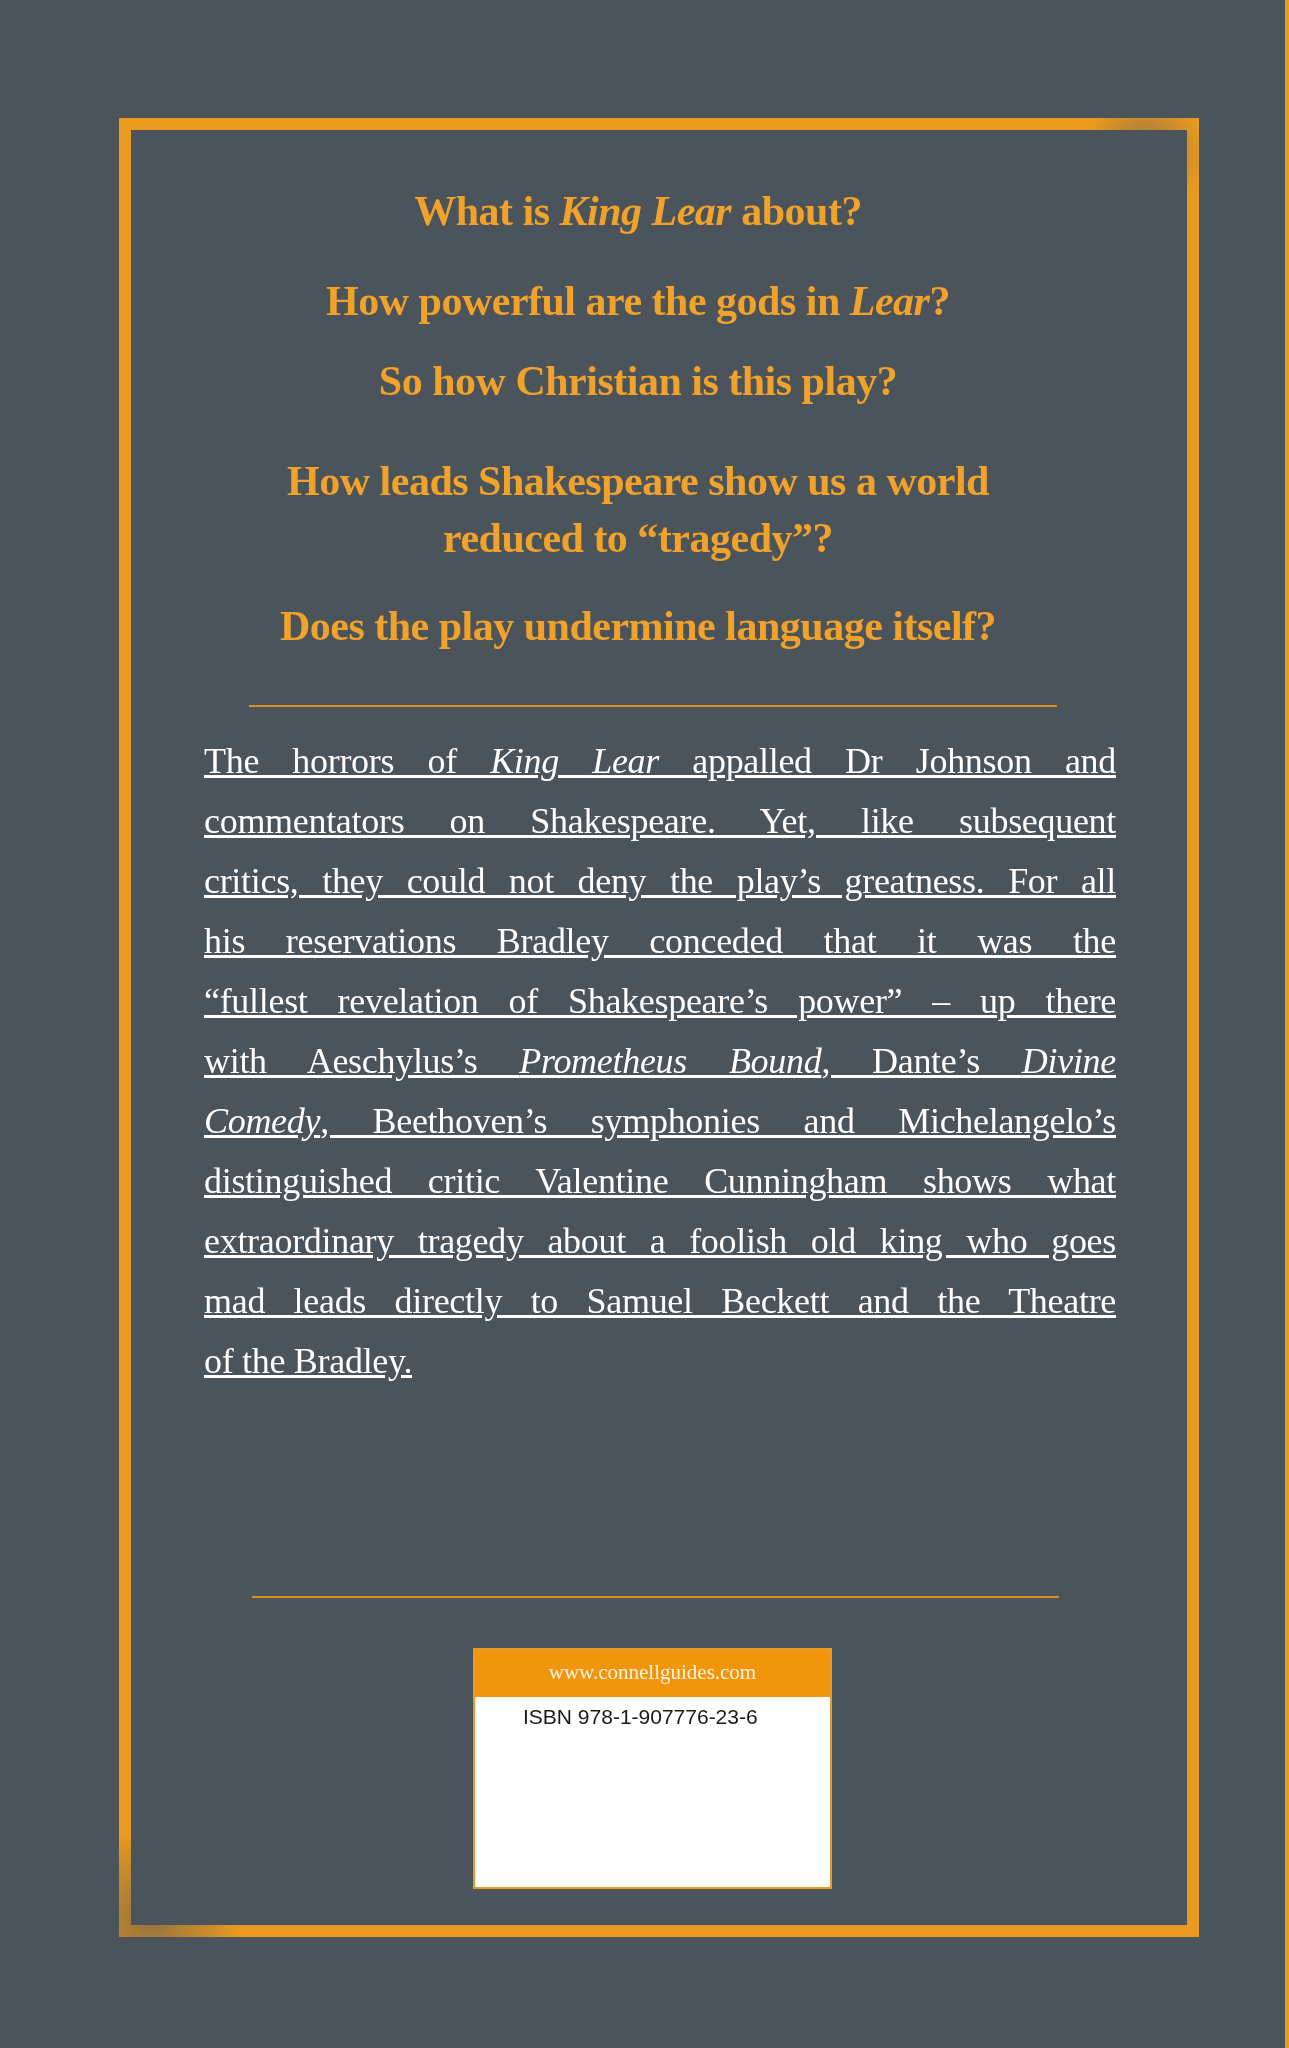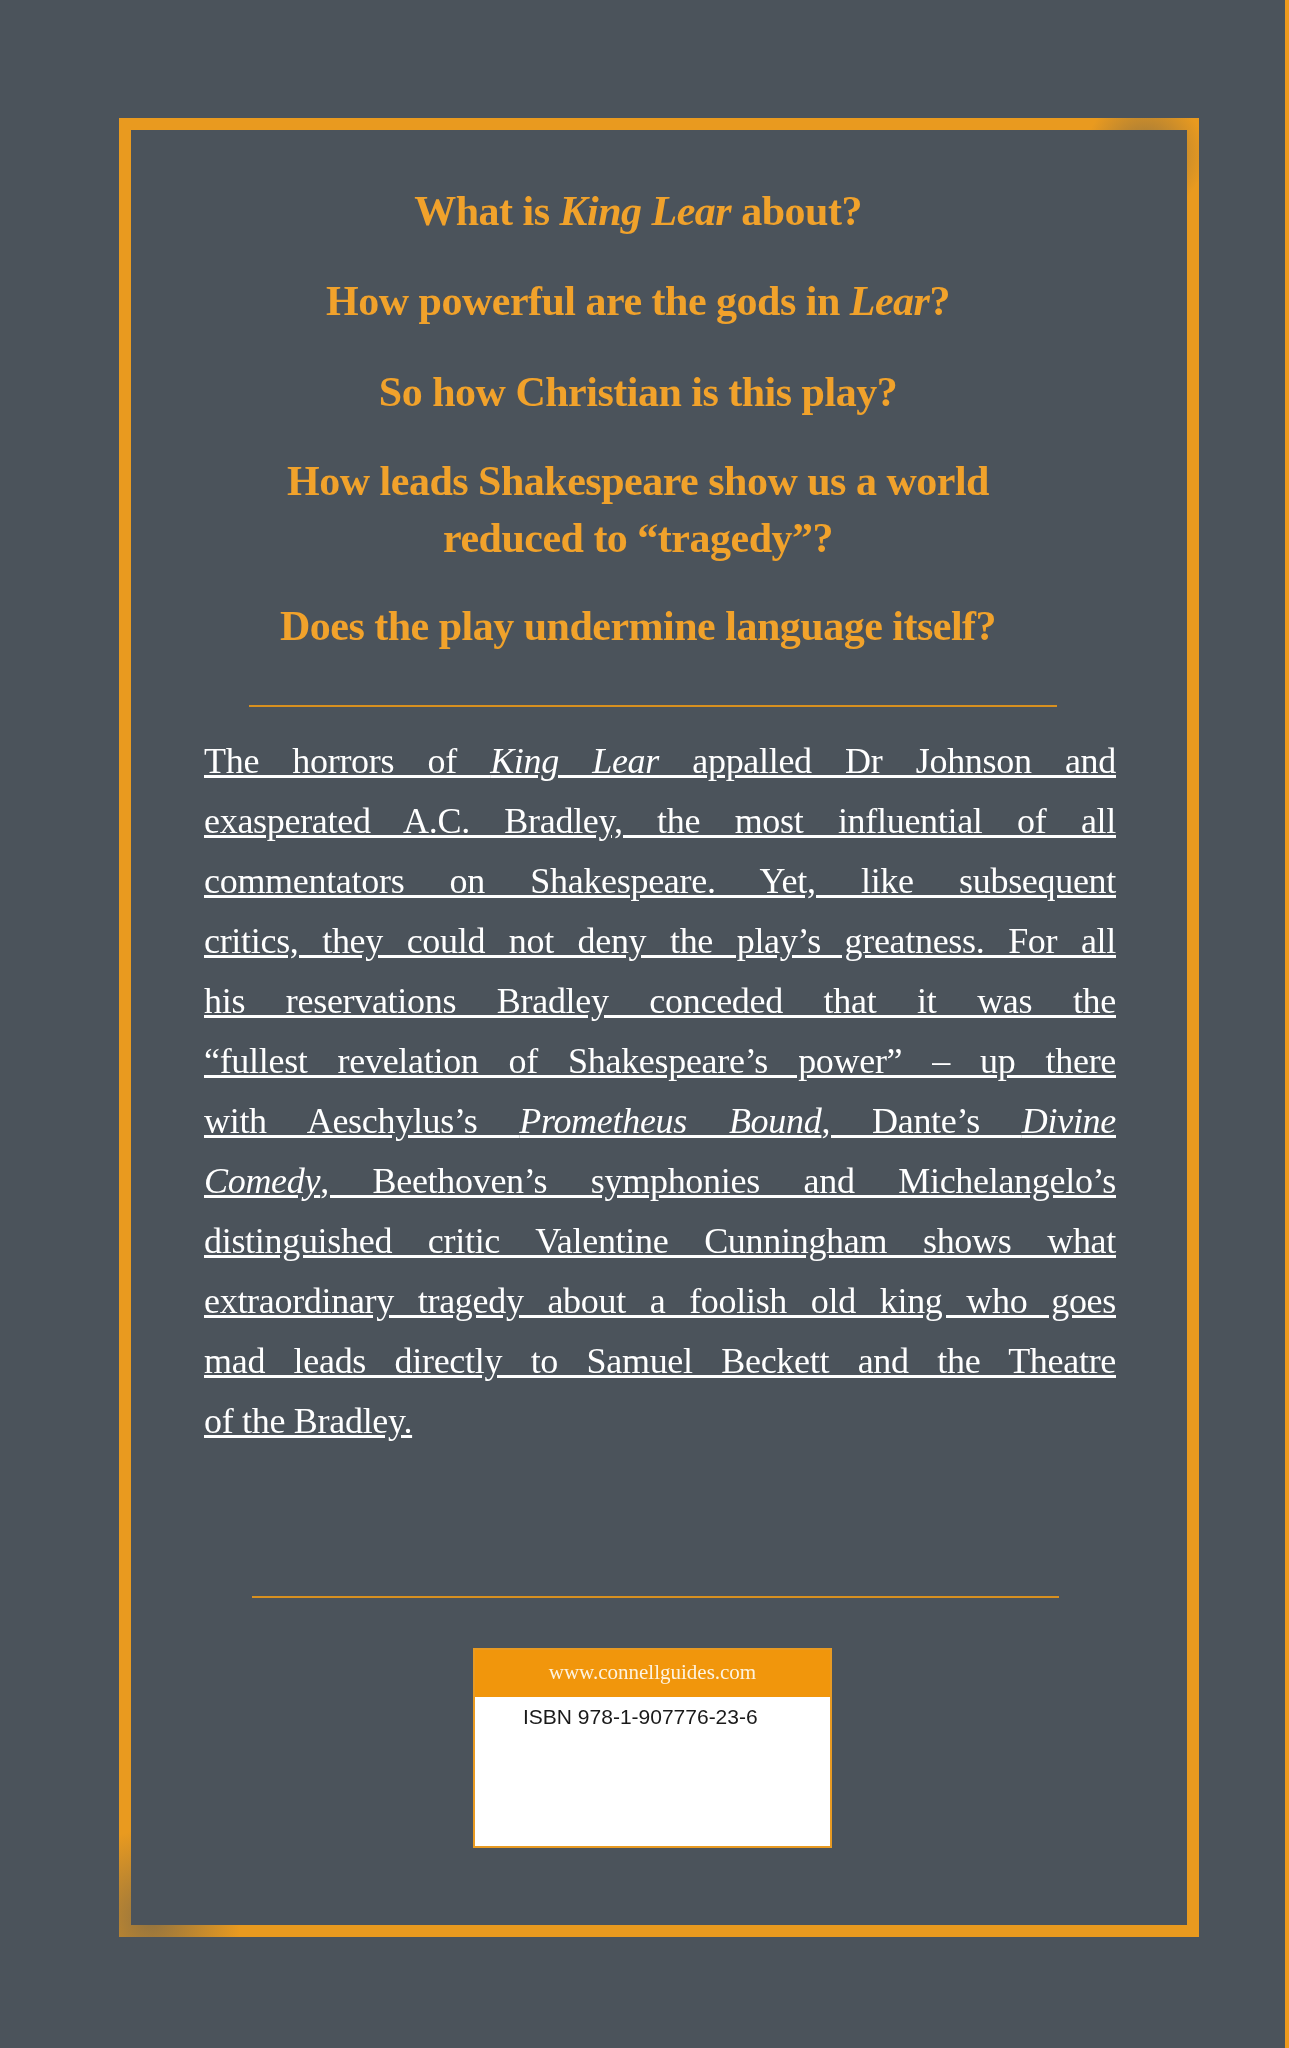--- a/index.html
+++ b/index.html
@@ -48,21 +48,21 @@
     text-decoration: underline;
   }
   .body-line {
     display: block; height: 60px; white-space: nowrap;
     text-align: justify; text-align-last: justify;
   }
   .body-line.last { text-align-last: left; }
   .body-line i { font-style: italic; }
   .isbn-box {
     position: absolute; left: 473px; top: 1648px;
-    width: 359px; height: 200px;
+    width: 359px; height: 241px;
     background: #ffffff; border: 2px solid #e89a22; box-sizing: border-box;
   }
   .isbn-header {
     height: 47px; background: #f1960c;
     color: #fdf3e0; font-size: 21px; text-align: center; line-height: 44px;
   }
   .isbn-number {
     font-family: "Liberation Sans", "DejaVu Sans", sans-serif;
     font-size: 21px; color: #1a1a1a;
     padding-left: 48px; margin-top: 6px; line-height: 28px;
@@ -74,39 +74,38 @@
 <div class="edge-line"></div>
 <div class="frame"></div>
 
 <div class="questions">
   <div class="q" style="top:183px">
     <span>What is </span><i>King Lear</i><span> about?</span>
   </div>
   <div class="q" style="top:273px">
     <span>How powerful are the gods in </span><i>Lear</i><span>?</span>
   </div>
-  <div class="q" style="top:364px">
+  <div class="q" style="top:353px">
     <span>So how Christian is this play?</span>
   </div>
   <div class="q" style="top:453px">
     <span>How leads Shakespeare show us a world</span>
   </div>
   <div class="q" style="top:510px">
     <span>reduced to “tragedy”?</span>
   </div>
   <div class="q" style="top:598px">
     <span>Does the play undermine language itself?</span>
   </div>
 </div>
 
 <div class="divider" style="left:249px; top:705px; width:808px;"></div>
 
 <div class="body-text" id="blurb">
     <span class="body-line"><span>The horrors of </span><i>King Lear</i><span> appalled Dr Johnson and</span></span>
-    <span class="body-line"><span>exasperated A.C. Bradley, the most influential of all</span></span>
     <span class="body-line"><span>commentators on Shakespeare. Yet, like subsequent</span></span>
     <span class="body-line"><span>critics, they could not deny the play’s greatness. For all</span></span>
     <span class="body-line"><span>his reservations Bradley conceded that it was the</span></span>
     <span class="body-line"><span>“fullest revelation of Shakespeare’s power” – up there</span></span>
     <span class="body-line"><span>with Aeschylus’s </span><i>Prometheus Bound</i><span>, Dante’s </span><i>Divine</i></span>
     <span class="body-line"><i>Comedy</i><span>, Beethoven’s symphonies and Michelangelo’s</span></span>
     <span class="body-line"><span>distinguished critic Valentine Cunningham shows what</span></span>
     <span class="body-line"><span>extraordinary tragedy about a foolish old king who goes</span></span>
     <span class="body-line"><span>mad leads directly to Samuel Beckett and the Theatre</span></span>
     <span class="body-line last"><span>of the Bradley.</span></span>

